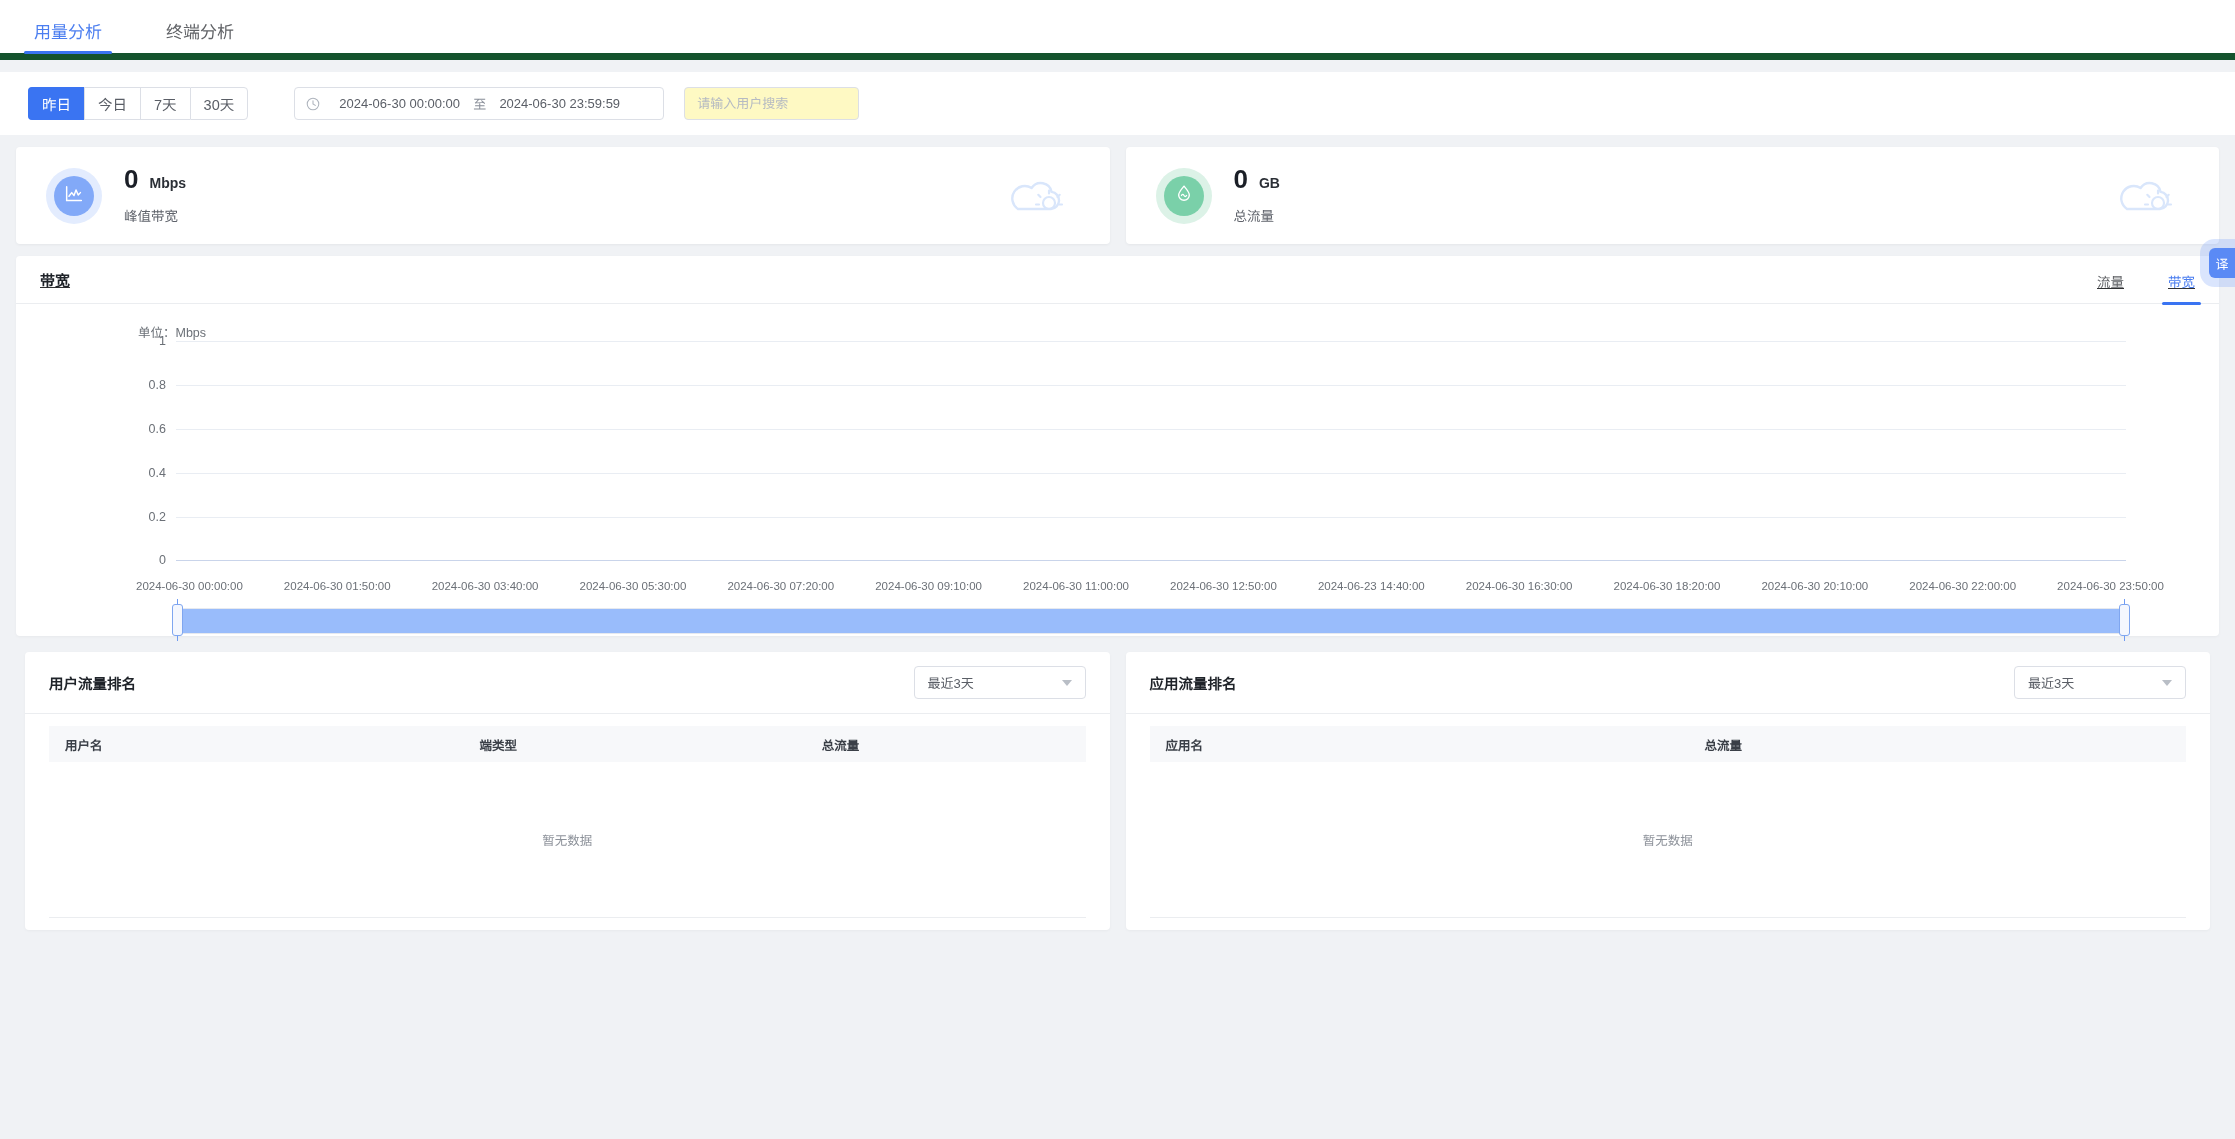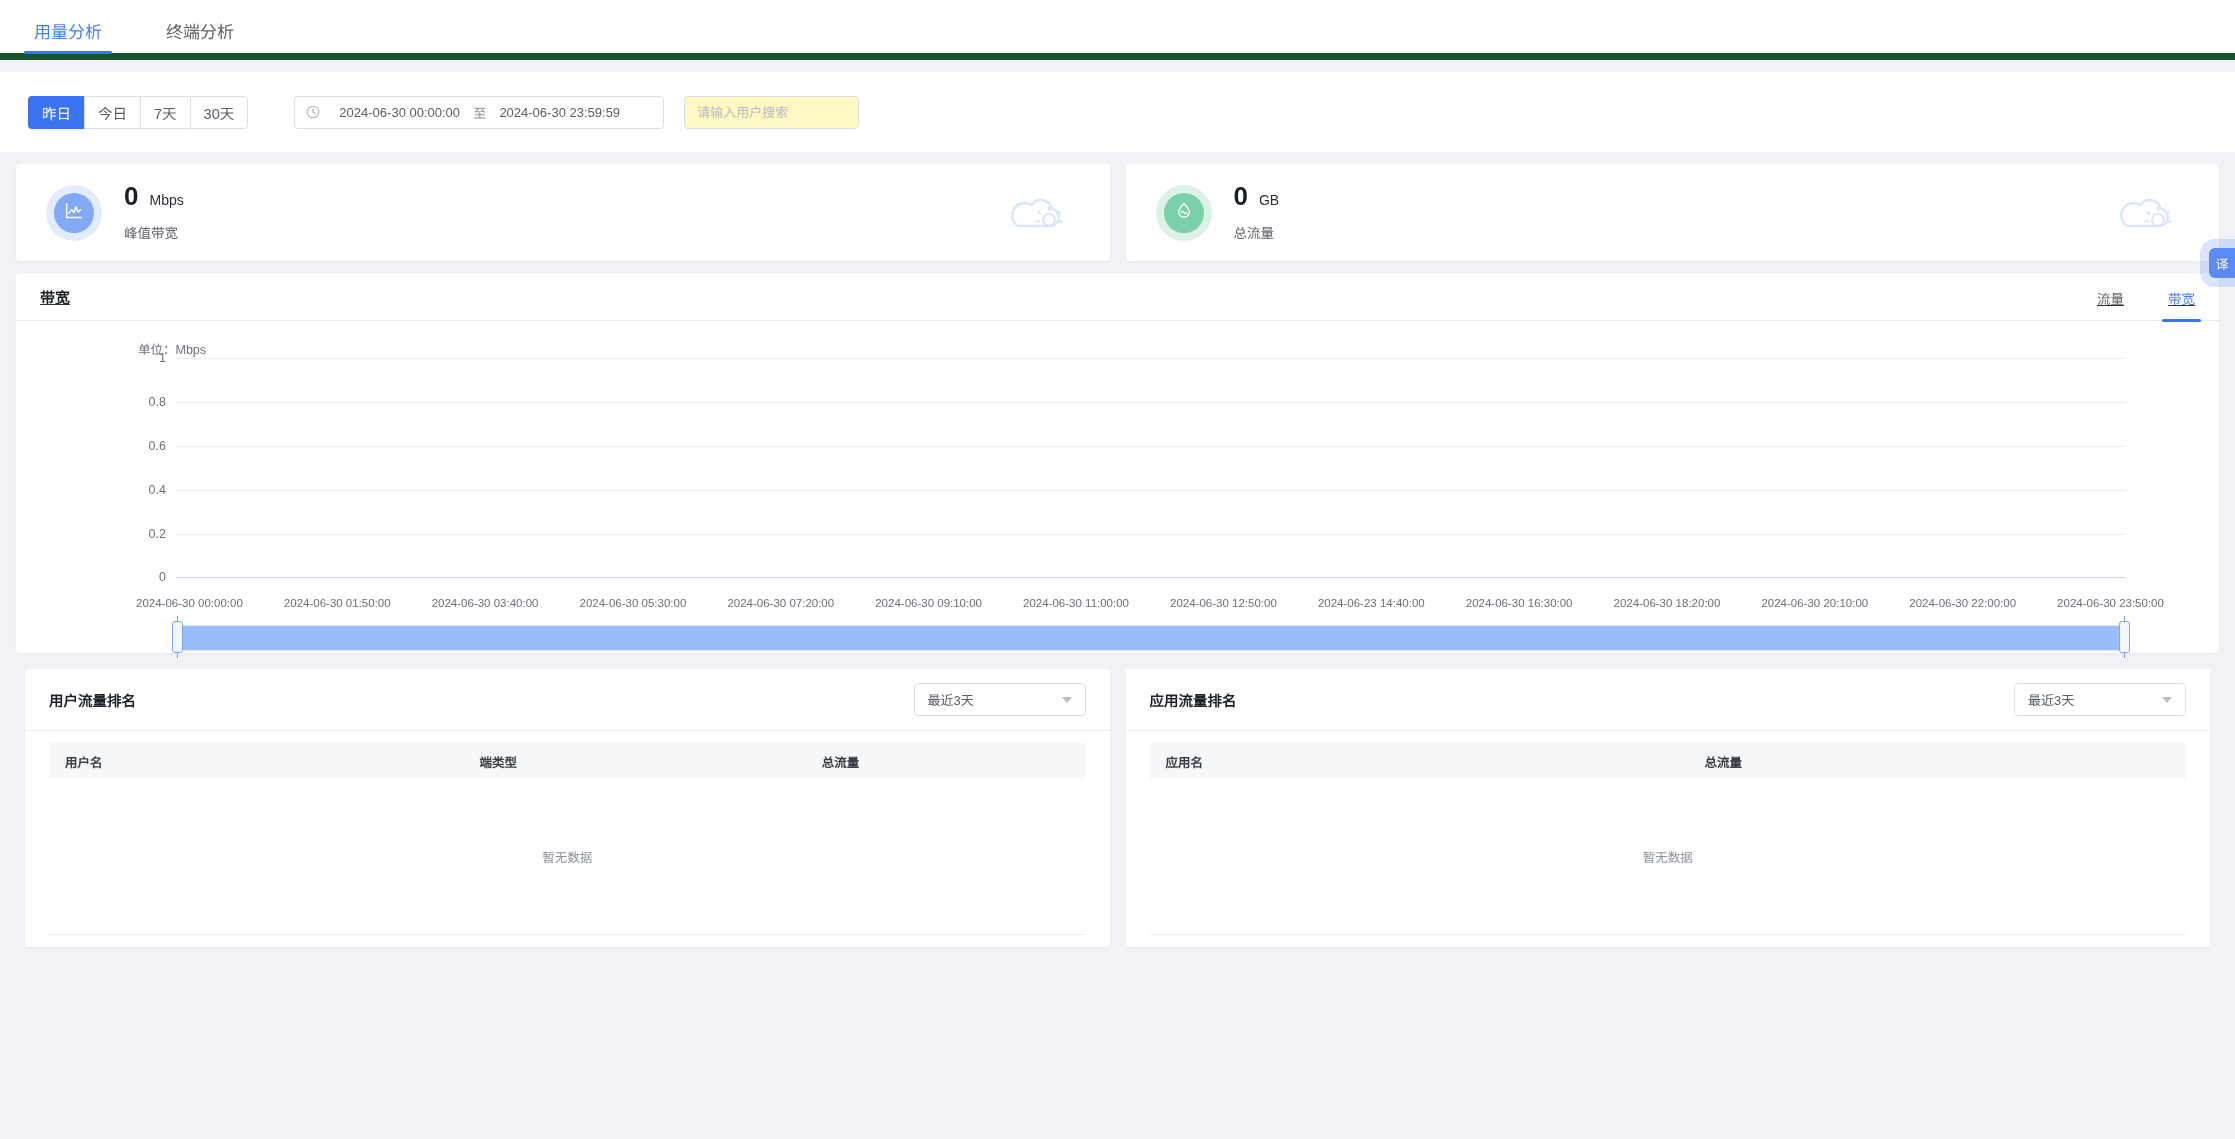--- a/index.html
+++ b/index.html
@@ -39,21 +39,21 @@
     height: 3px;
     background: #3a74f2;
     border-radius: 2px;
   }
 
   .gap { height: 12px; background: #f0f2f5; }
 
   
   .toolbar {
     background: #ffffff;
-    height: 80px;
+    height: 63px;
     display: flex;
     align-items: center;
     padding: 0 28px;
   }
   .btn-group { display: flex; }
   .seg-btn {
     height: 33px;
     min-width: 48px;
     padding: 0 13px;
     border: 1px solid #dcdfe6;
@@ -132,21 +132,21 @@
     flex: 0 0 auto;
   }
   .stat-icon-inner {
     width: 40px; height: 40px;
     border-radius: 50%;
     display: flex; align-items: center; justify-content: center;
   }
   .stat-text { margin-left: 22px; }
   .stat-value-line { display: flex; align-items: flex-end; line-height: 1; }
   .stat-value { font-size: 26px; font-weight: bold; color: #1b1f27; }
-  .stat-unit { font-size: 14px; font-weight: normal; color: #2b2f36; margin-left: 11px; position: relative; top: -2px; }
+  .stat-unit { font-size: 14px; font-weight: bold; color: #2b2f36; margin-left: 11px; position: relative; top: -2px; }
   .stat-label { font-size: 13.5px; color: #5f636b; margin-top: 13px; }
   .card-watermark {
     position: absolute;
     right: 44px; top: 50%;
     transform: translateY(-50%);
     opacity: 1;
     pointer-events: none;
   }
 
   

